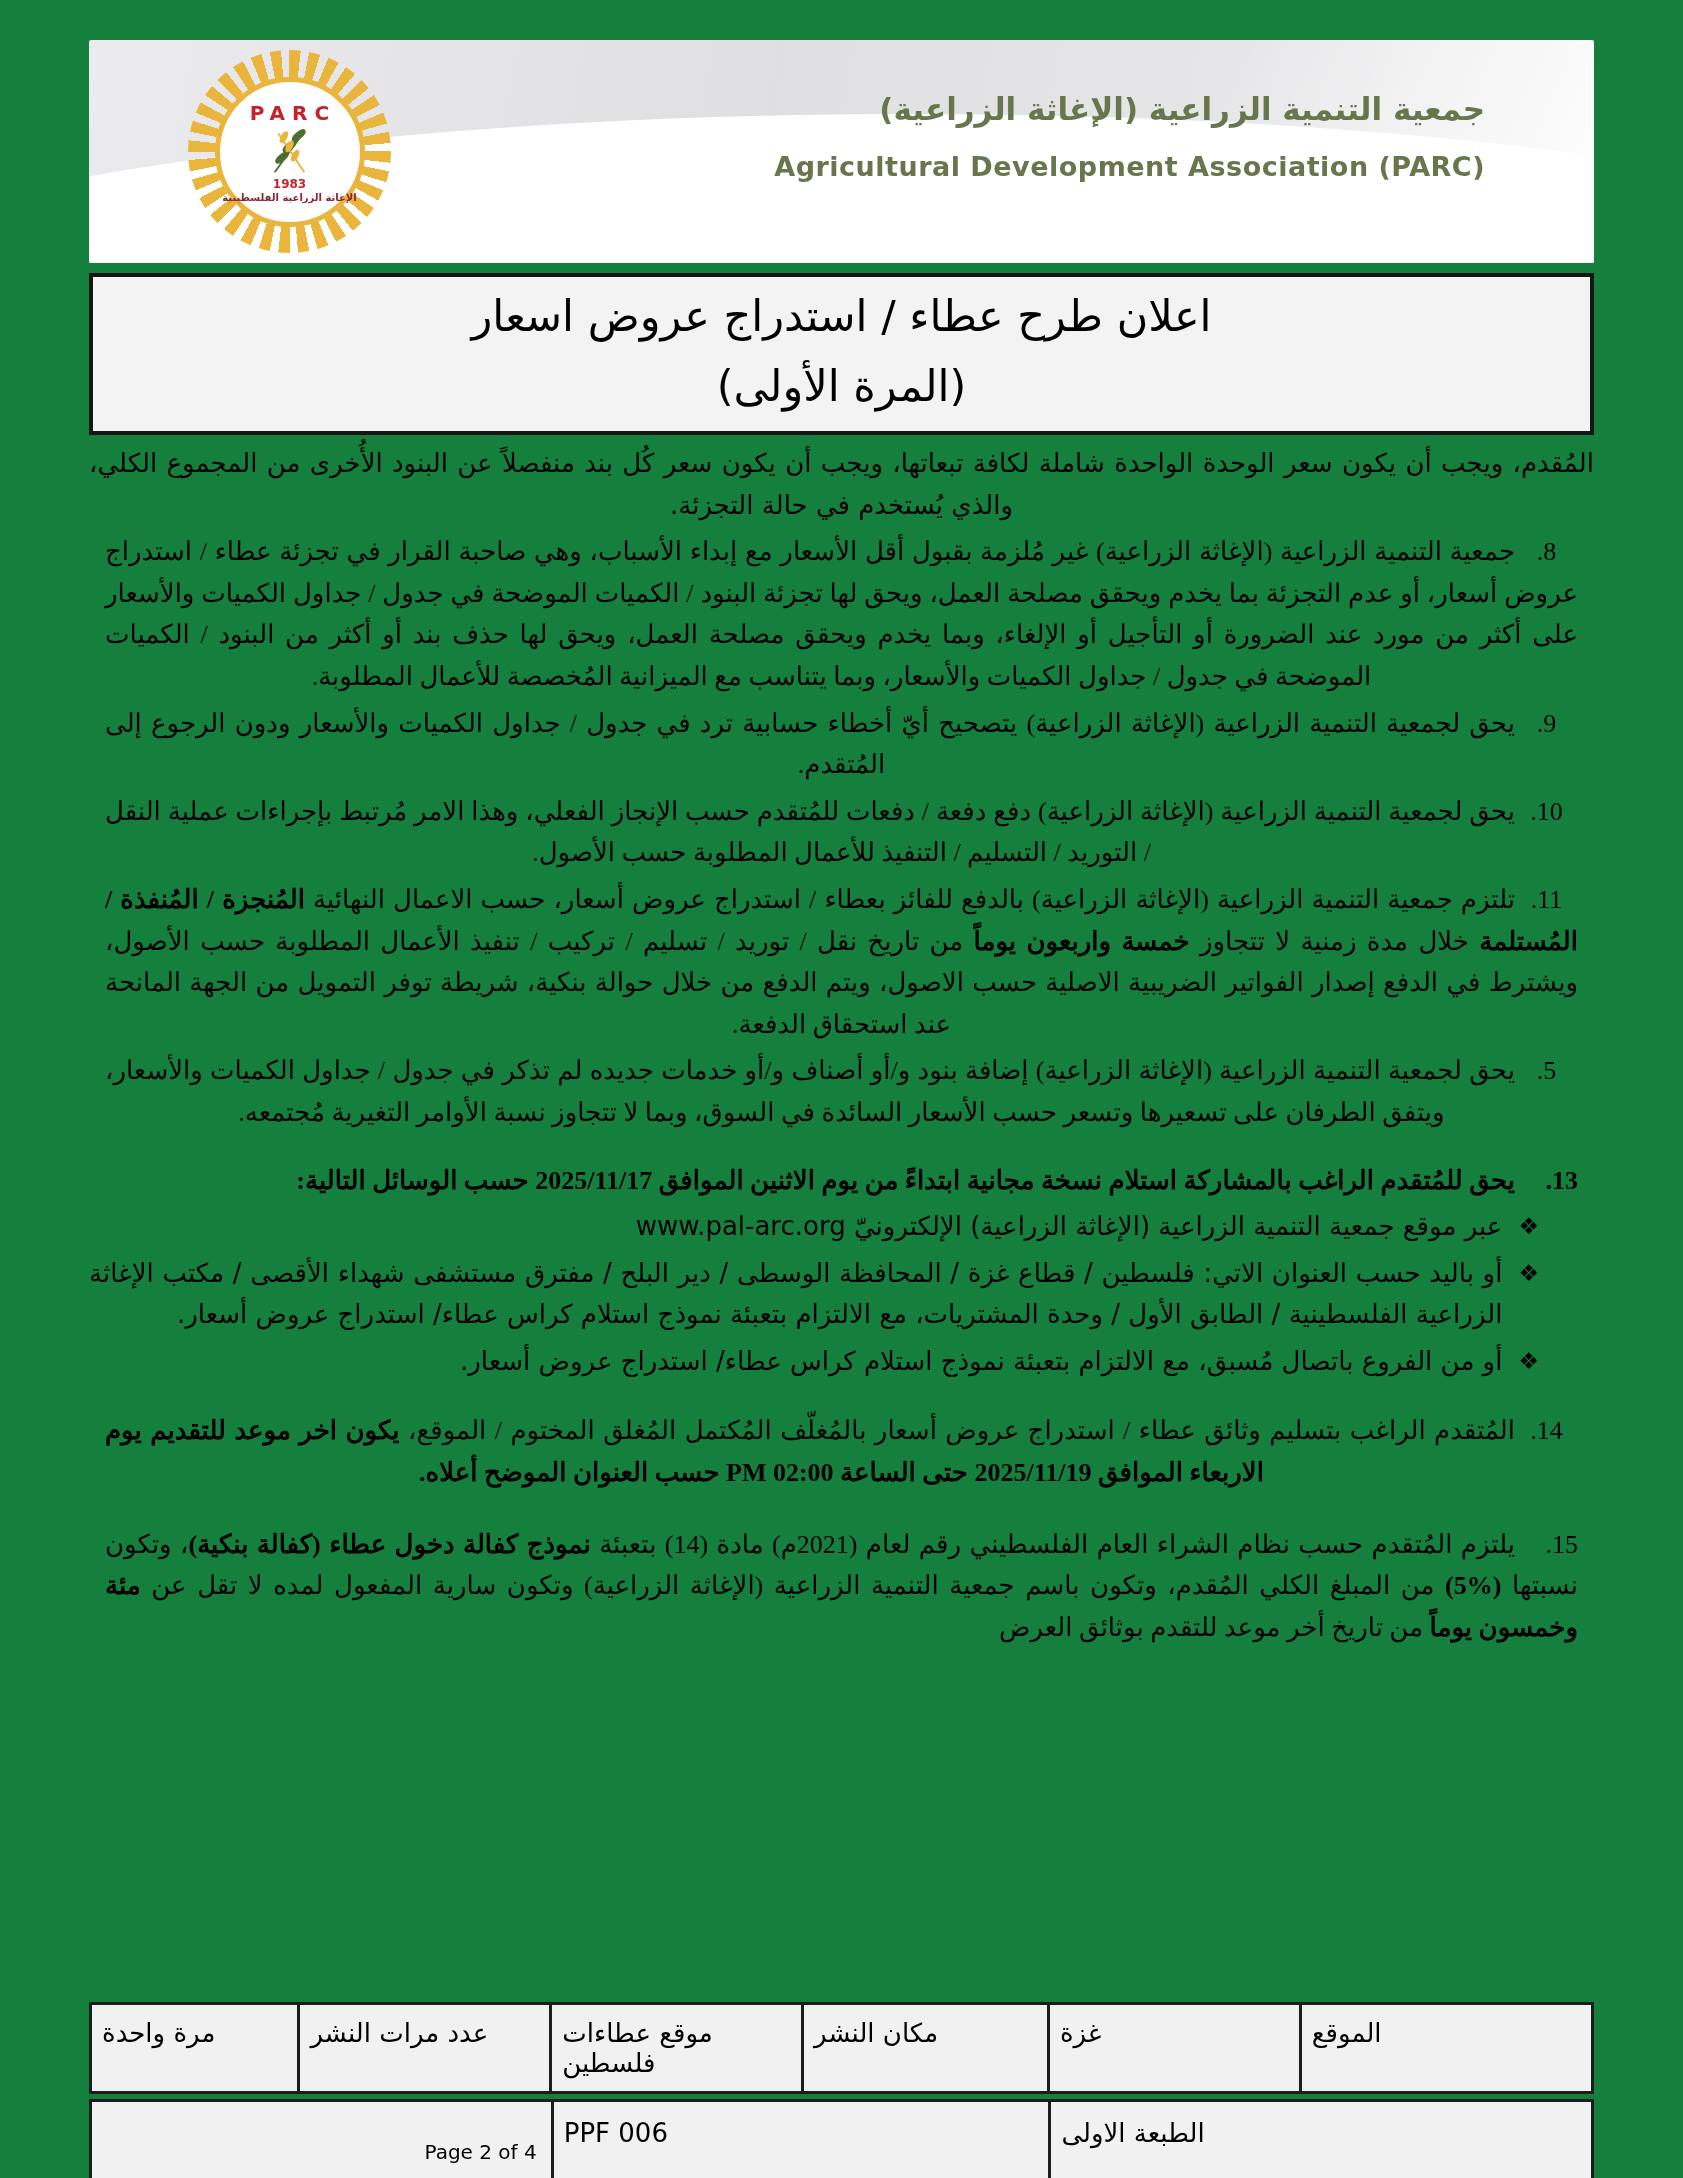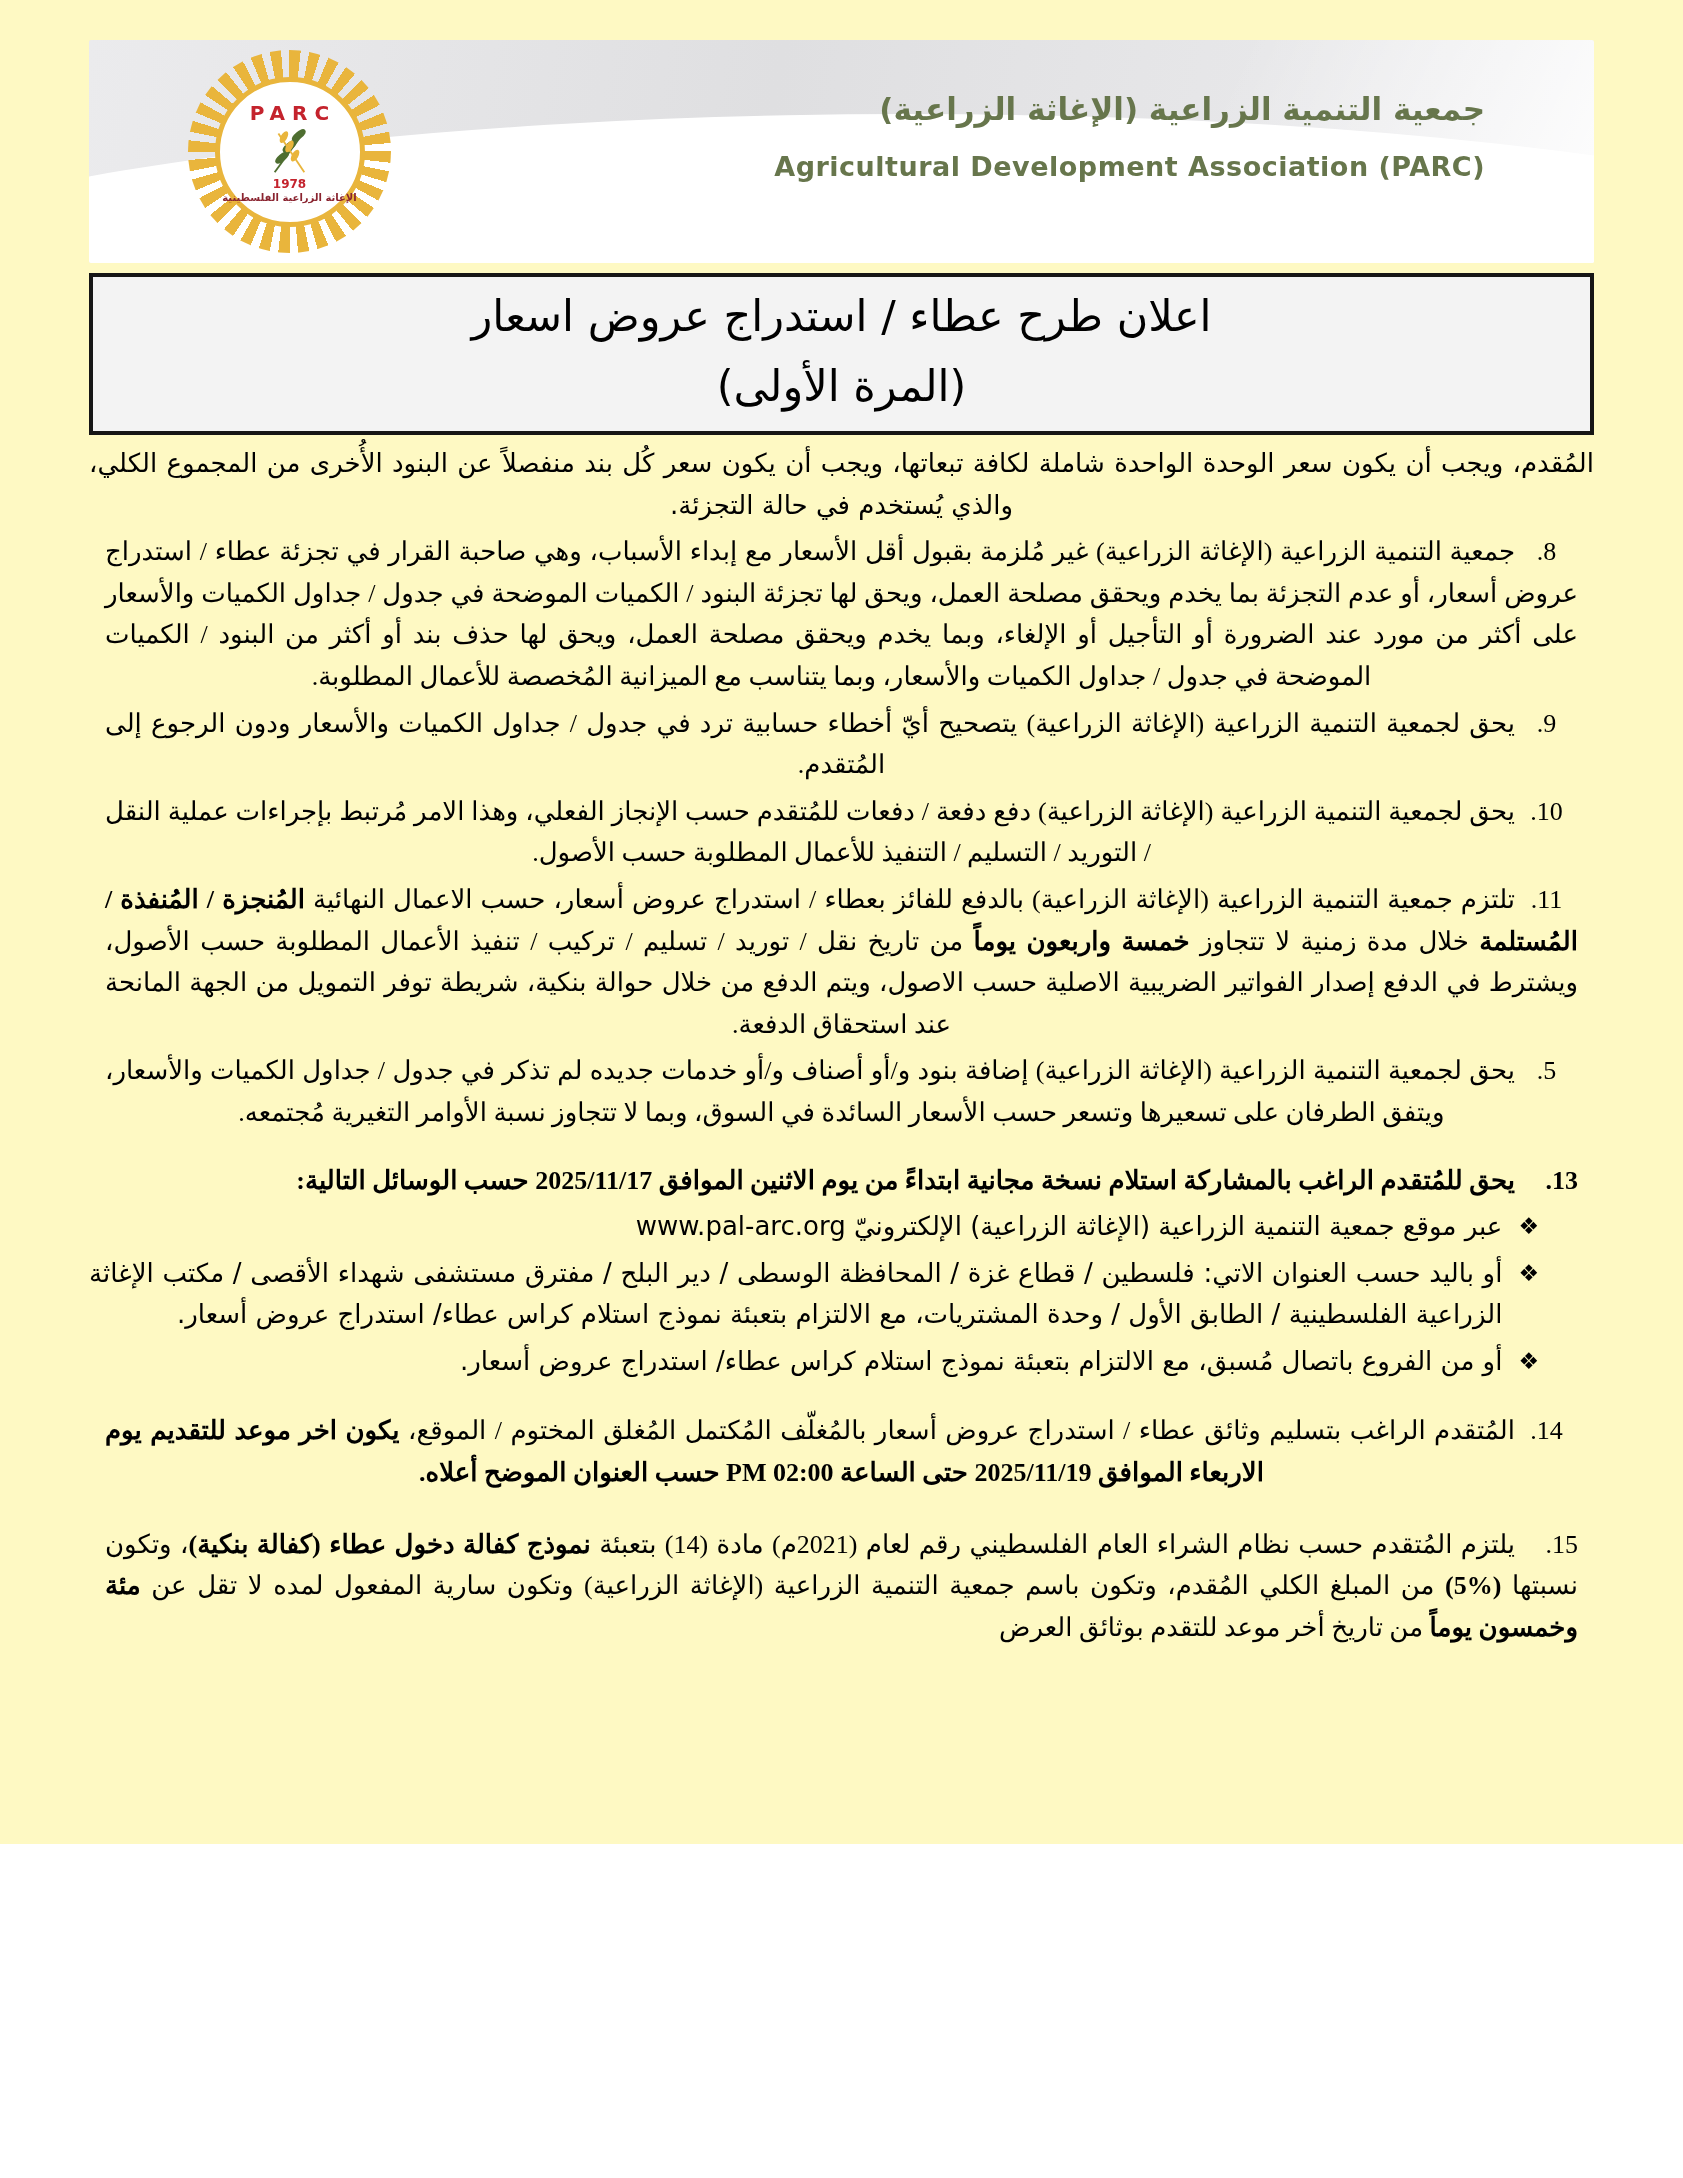--- a/index.html
+++ b/index.html
@@ -1,18 +1,18 @@
 <!DOCTYPE html>
 <html lang="ar"><head>
 <meta charset="utf-8">
 <style>
   * { margin:0; padding:0; box-sizing:border-box; }
   html, body { background:#ffffff; }
   .page {
-    position:relative; width:1683px; height:1844px; background:#fef9c3;
+    position:relative; width:1683px; height:2178px; background:#15803d;
     font-family:"DejaVu Sans", sans-serif; color:#000; overflow:hidden;padding-left:15px;
   }
   .inner { position:absolute; left:89px; top:40px; width:1505px; }
 
   
   .band {
     position:relative; height:223px; overflow:hidden; border-radius:2px;
     background:
       linear-gradient(295deg, rgba(255,255,255,.95) 0%, rgba(255,255,255,0) 28%),
       linear-gradient(100deg, #ebebed 0%, #dfdfe1 45%, #ededef 100%);
@@ -90,21 +90,21 @@
                 <ellipse cx="30" cy="22" rx="8" ry="3" transform="rotate(-40 30 22)"></ellipse>
                 <ellipse cx="22" cy="34" rx="8" ry="3" transform="rotate(-40 22 34)"></ellipse>
               </g>
               <g fill="#e9b53c">
                 <line x1="46" y1="50" x2="18" y2="8" stroke="#e9b53c" stroke-width="2"></line>
                 <ellipse cx="24" cy="12" rx="3.5" ry="7" transform="rotate(30 24 12)"></ellipse>
                 <ellipse cx="30" cy="22" rx="3.5" ry="7" transform="rotate(30 30 22)"></ellipse>
                 <ellipse cx="36" cy="32" rx="3.5" ry="7" transform="rotate(30 36 32)"></ellipse>
               </g>
             </svg>
-            <div class="logo-year">1978</div>
+            <div class="logo-year">1983</div>
             <div class="logo-arc">الإغاثة الزراعية الفلسطينية</div>
           </div>
         </div>
       </div>
       <div class="org-names">
         <div class="org-ar">جمعية التنمية الزراعية (الإغاثة الزراعية)</div>
         <div class="org-en">Agricultural Development Association (PARC)</div>
       </div>
     </div>
 

